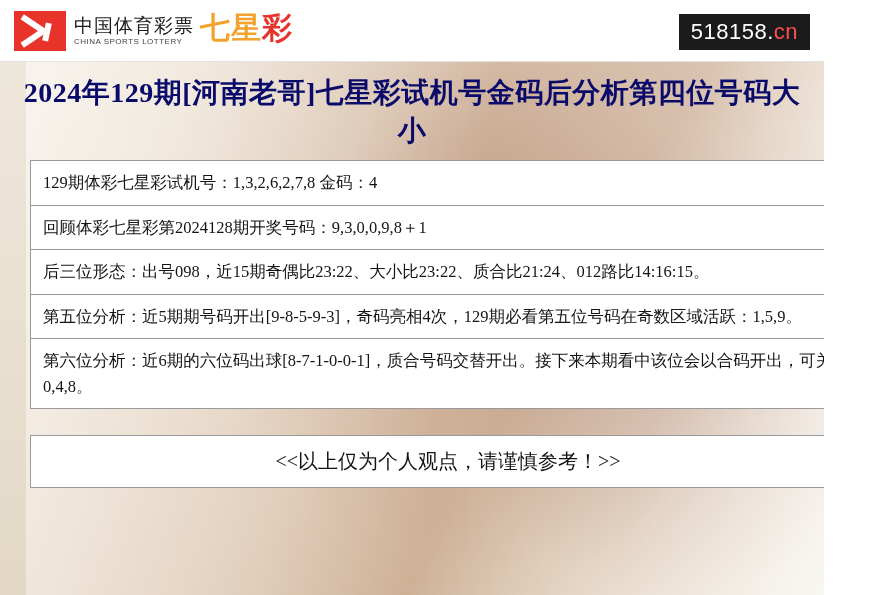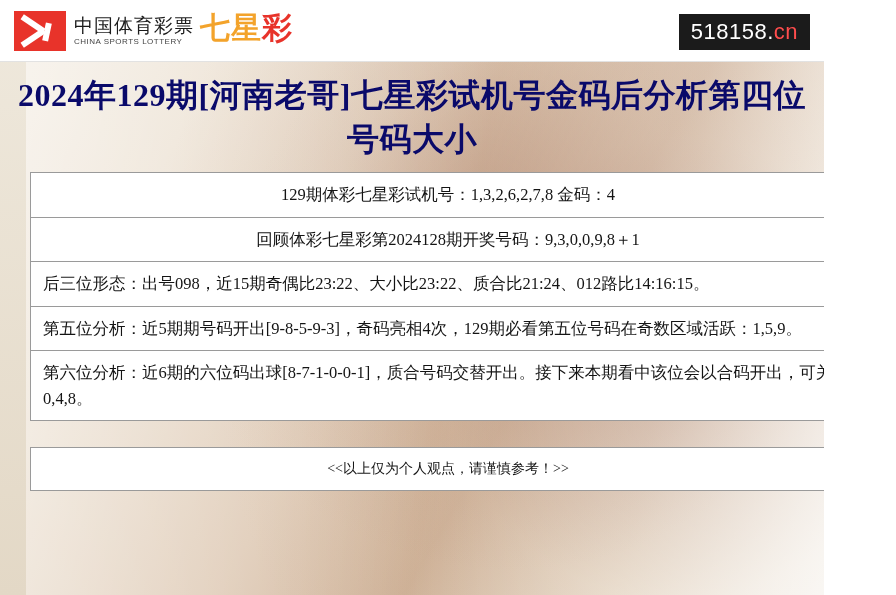--- a/index.html
+++ b/index.html
@@ -125,21 +125,21 @@
     font-size: 22px;
     padding: 5px 12px;
     letter-spacing: 0.5px;
   }
   .site-badge .tld { color: #ff4d4d; }
 
   
   .title {
     position: relative;
     text-align: center;
-    font-size: 32px;
+    font-size: 28px;
     font-weight: bold;
     color: #0a0a6a;
     padding: 12px 10px 10px;
     letter-spacing: 0.5px;
   }
 
   
   .table-wrap {
     position: relative;
     margin: 0 30px;
@@ -153,38 +153,38 @@
   }
   table.content td {
     border: 1px solid #9a9a9a;
     padding: 9px 12px;
     font-size: 16.5px;
     color: #141414;
     line-height: 1.55;
     vertical-align: middle;
   }
   td.center {
-    text-align: center;
+    text-align: left;
   }
   .footer-note-wrap {
     position: relative;
     margin: 0 30px;
   }
   table.footer-note {
     width: 836px;
     border-collapse: collapse;
     background: #ffffff;
     border: 1px solid #9a9a9a;
     table-layout: fixed;
   }
   table.footer-note td {
     border: 1px solid #9a9a9a;
     padding: 12px;
     text-align: center;
-    font-size: 14px;
+    font-size: 20px;
     color: #141414;
   }
 </style>
 </head>
 <body>
 
 <div class="page">
   <div class="bg-art"></div>
   <div class="bg-left-strip"></div>
 

